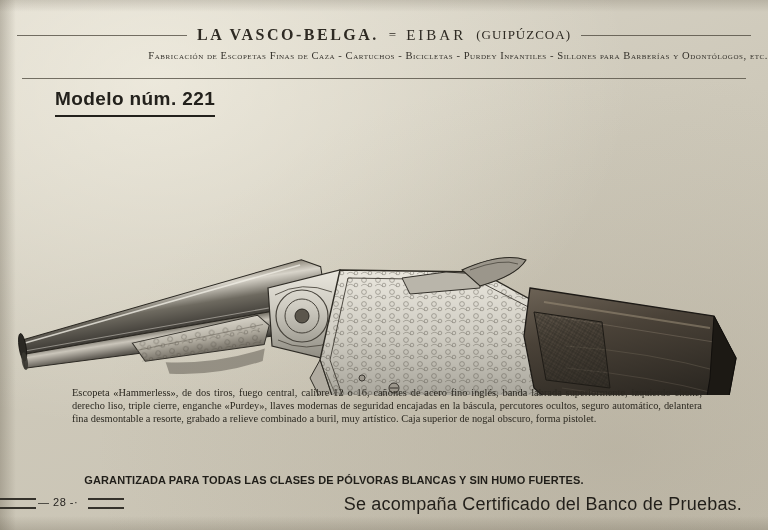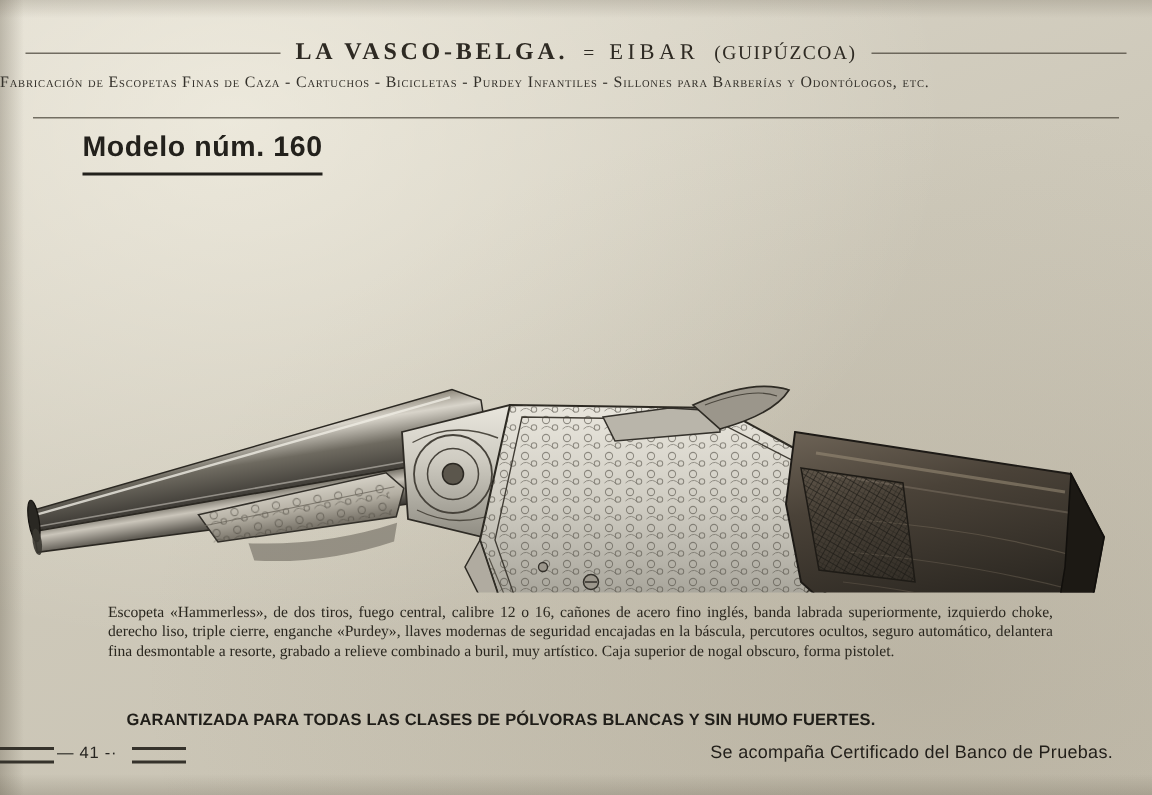--- a/index.html
+++ b/index.html
@@ -23,21 +23,21 @@
       radial-gradient(ellipse at 80% 85%, rgba(120,110,90,0.18), rgba(120,110,90,0) 60%),
       linear-gradient(160deg, #dad5c8 0%, #cec9ba 45%, #c7c1b1 100%);
     box-sizing: border-box;
   }
   
   .header {
     position: absolute;
     top: 26px;
     left: 0;
     width: 768px;
-    text-align: left;
+    text-align: right;
     color: #2e2a23;
   }
   .title-line {
     display: flex;
     align-items: center;
     justify-content: center;
     gap: 10px;
     font-size: 15.5px;
     letter-spacing: 2.2px;
     font-variant: small-caps;
@@ -109,21 +109,21 @@
     position: absolute;
     top: 120px;
     left: 10px;
     width: 748px;
     height: 275px;
   }
   .gun-svg { display: block; }
   
   .desc {
     position: absolute;
-    top: 402px;
+    top: 386px;
     left: 72px;
     width: 630px;
     font-size: 10.4px;
     line-height: 13.2px;
     color: #2b2820;
     text-align: justify;
     font-family: "Liberation Serif", serif;
   }
   .guarantee {
     position: absolute;
@@ -170,21 +170,21 @@
     width: 36px;
     height: 7px;
     border-top: 2px solid #35322b;
     border-bottom: 2px solid #35322b;
   }
   .cert {
     position: absolute;
     right: 26px;
     top: 0px;
     font-family: "Liberation Sans", sans-serif;
-    font-size: 12px;
+    font-size: 18px;
     color: #221f1a;
     letter-spacing: 0.2px;
     margin-left: 24px;
   }
   
   .edge-left {
     position: absolute; left: 0; top: 0; width: 16px; height: 530px;
     background: linear-gradient(to right, rgba(90,82,66,0.30), rgba(90,82,66,0));
     pointer-events: none;
   }
@@ -214,21 +214,21 @@
       <span class="brand">LA VASCO-BELGA.</span>
       <span class="eq">=</span>
       <span class="city">EIBAR</span>
       <span class="prov">(GUIPÚZCOA)</span>
       <span class="rule"></span>
     </div>
     <div class="subtitle">Fabricación de Escopetas Finas de Caza - Cartuchos - Bicicletas - Purdey Infantiles - Sillones para Barberías y Odontólogos, etc.</div>
   </div>
   <div class="header-rule"></div>
 
-  <div class="model">Modelo núm. 160</div>
+  <div class="model">Modelo núm. 221</div>
   <div class="model-underline"></div>
 
   <div class="illustration">
     <svg class="gun-svg" width="748" height="275" viewBox="0 0 748 275">
       <defs>
         <linearGradient id="barrelTop" x1="0" y1="0" x2="0" y2="1">
           <stop offset="0%" stop-color="#8f897c"></stop>
           <stop offset="22%" stop-color="#d8d4ca"></stop>
           <stop offset="55%" stop-color="#6e6a60"></stop>
           <stop offset="100%" stop-color="#3b3833"></stop>
@@ -348,18 +348,18 @@
       </g>
     </svg>
   </div>
 
   <div class="desc">Escopeta «Hammerless», de dos tiros, fuego central, calibre 12 o 16, cañones de acero fino inglés, banda labrada superiormente, izquierdo choke, derecho liso, triple cierre, enganche «Purdey», llaves modernas de seguridad encajadas en la báscula, percutores ocultos, seguro automático, delantera fina desmontable a resorte, grabado a relieve combinado a buril, muy artístico. Caja superior de nogal obscuro, forma pistolet.</div>
 
   <div class="guarantee">GARANTIZADA PARA TODAS LAS CLASES DE PÓLVORAS BLANCAS Y SIN HUMO FUERTES.</div>
 
   <div class="footer">
     <div class="foot-rule-left"></div>
-    <div class="page-num">— 41 -·</div>
+    <div class="page-num">— 28 -·</div>
     <div class="foot-rule-mid"></div>
     <div class="cert">Se acompaña Certificado del Banco de Pruebas.</div>
   </div>
 
 </div>
 
 </body></html>

